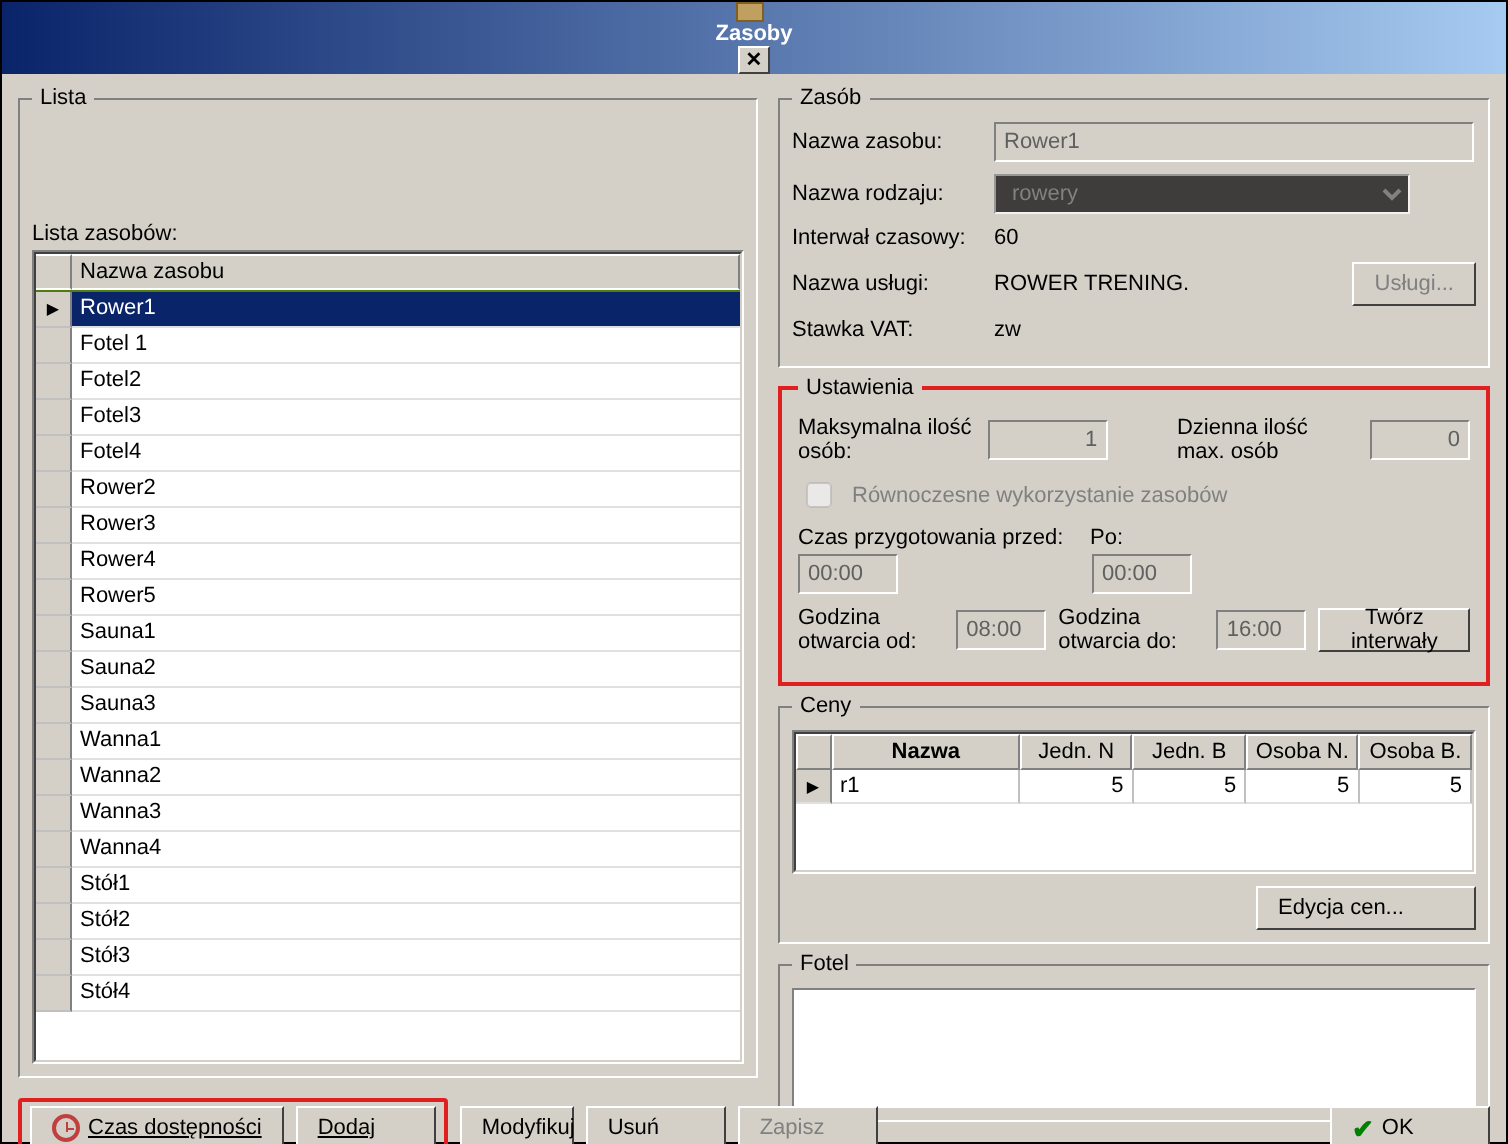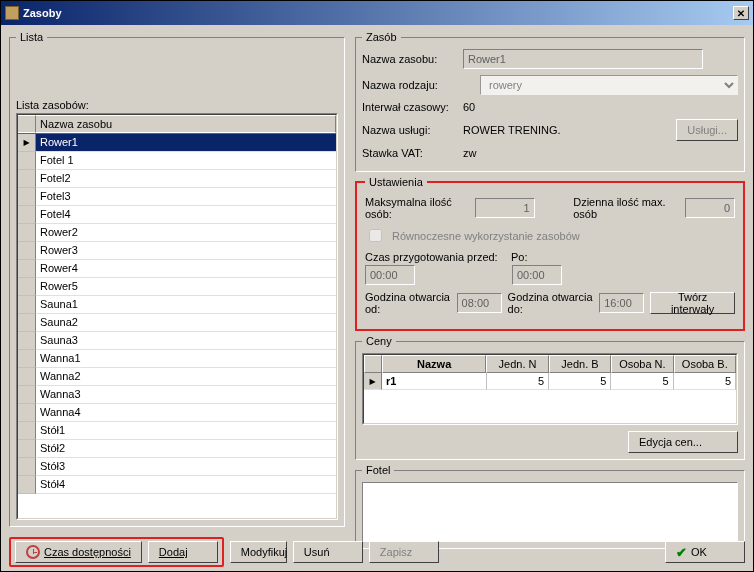--- a/index.html
+++ b/index.html
@@ -1,18 +1,18 @@
 <!DOCTYPE html>
 <html><head>
 <meta charset="utf-8">
 <style>
 * { box-sizing: border-box; font-family: Tahoma, Arial, sans-serif; font-size: 11px; }
 body { margin: 0; background: #d4d0c8; }
 .window { width: 754px; height: 572px; background: #d4d0c8; border: 1px solid #000; position: relative; }
-.titlebar { height: 24px; background: linear-gradient(to right, #0a246a, #a6caf0); color: #fff; display: flex; align-items: center; padding: 0 4px; font-weight: bold; }
+.titlebar { height: 36px; background: linear-gradient(to right, #0a246a, #a6caf0); color: #fff; display: flex; align-items: center; padding: 0 4px; font-weight: bold; flex-direction: column; }
 .titlebar .app-icon { width: 14px; height: 14px; background: #c0a060; margin-right: 4px; border: 1px solid #806020; }
 .titlebar .spacer { flex: 1; }
 .titlebar .close-btn { width: 16px; height: 14px; background: #d4d0c8; border: 1px solid #fff; border-right-color: #404040; border-bottom-color: #404040; color: #000; display: flex; align-items: center; justify-content: center; font-size: 10px; font-weight: bold; cursor: pointer; }
 .content { padding: 6px 8px 8px 8px; height: calc(100% - 20px); position: relative; }
 fieldset { border: 1px solid #fff; border-top-color: #808080; border-left-color: #808080; margin: 0; padding: 6px; }
 legend { padding: 0 4px; }
 .layout { display: flex; gap: 10px; height: calc(100% - 40px); }
 .left { width: 300px; display: flex; flex-direction: column; }
 .right { flex: 1; display: flex; flex-direction: column; gap: 4px; }
 .left-fs { flex: 1; display: flex; }
@@ -29,37 +29,37 @@
 .grid-row.selected .cell { background: #0a246a; color: #fff; }
 .grid-row.selected .marker::before { content: "▶"; color: #000; font-size: 8px; }
 .form-row { display: flex; align-items: center; margin-bottom: 6px; gap: 6px; }
 .form-row label { width: 95px; }
 input[type=text], .ro-input, select.combo {
   height: 20px; padding: 2px 4px; border: 1px solid #808080;
   border-right-color: #fff; border-bottom-color: #fff; background: #fff;
 }
 .ro-input, input[readonly] { background: #d4d0c8; color: #606060; }
 .ro-input.right { text-align: right; }
-select.combo { background: #ffffff; color: #606060; width: 258px; margin-left: 17px; }
+select.combo { background: #000000; color: #606060; width: 208px; }
 .btn { height: 22px; padding: 2px 10px; background: #d4d0c8; border: 1px solid #fff; border-right-color: #404040; border-bottom-color: #404040; cursor: pointer; display: inline-flex; align-items: center; gap: 4px; }
 .btn.disabled { color: #808080; cursor: default; }
 .ustawienia-fs { border: 2px solid #e02020; padding: 8px; }
 .cb { margin-right: 4px; }
 .cb-label.disabled { color: #808080; }
 .price-grid { background: #fff; border: 1px solid #808080; border-right-color: #fff; border-bottom-color: #fff; height: 72px; }
 .price-inner { border: 1px solid #404040; border-right-color: #d4d0c8; border-bottom-color: #d4d0c8; height: 100%; }
 .price-header { display: flex; background: #d4d0c8; }
 .price-header .ph { padding: 2px 4px; text-align: center; border: 1px solid; border-color: #fff #808080 #808080 #fff; }
 .ph.marker { width: 18px; }
 .ph.nazwa { flex: 1.8; font-weight: bold; }
 .ph.col { flex: 1; }
 .price-row { display: flex; }
 .price-row .pc { padding: 2px 4px; border-right: 1px solid #c0c0c0; border-bottom: 1px solid #e0e0e0; }
 .price-row .pmarker { width: 18px; background: #d4d0c8; border-right: 1px solid #808080; display: flex; align-items: center; justify-content: center; font-size: 8px; }
-.price-row .pnazwa { flex: 1.8; font-weight: bold; }
+.price-row .pnazwa { flex: 1.8; }
 .price-row .pcol { flex: 1; text-align: right; }
 .uwagi-box { background: #fff; border: 1px solid #808080; border-right-color: #fff; border-bottom-color: #fff; height: 60px; }
 .bottom-bar { position: absolute; left: 8px; right: 8px; bottom: 8px; display: flex; align-items: center; gap: 6px; }
 .bottom-bar .ok-btn { margin-left: auto; }
 .highlight-red { border: 2px solid #e02020; padding: 2px 4px; display: inline-flex; align-items: center; gap: 6px; border-radius: 2px; }
 .clock-icon { width: 14px; height: 14px; border: 2px solid #c04040; border-radius: 50%; position: relative; display: inline-block; }
 .clock-icon::before { content: ""; position: absolute; left: 5px; top: 2px; width: 1px; height: 5px; background: #c04040; }
 .clock-icon::after { content: ""; position: absolute; left: 5px; top: 5px; width: 4px; height: 1px; background: #c04040; }
 .check-icon { color: #008000; font-weight: bold; font-size: 13px; }
 .right-align { margin-left: auto; }

